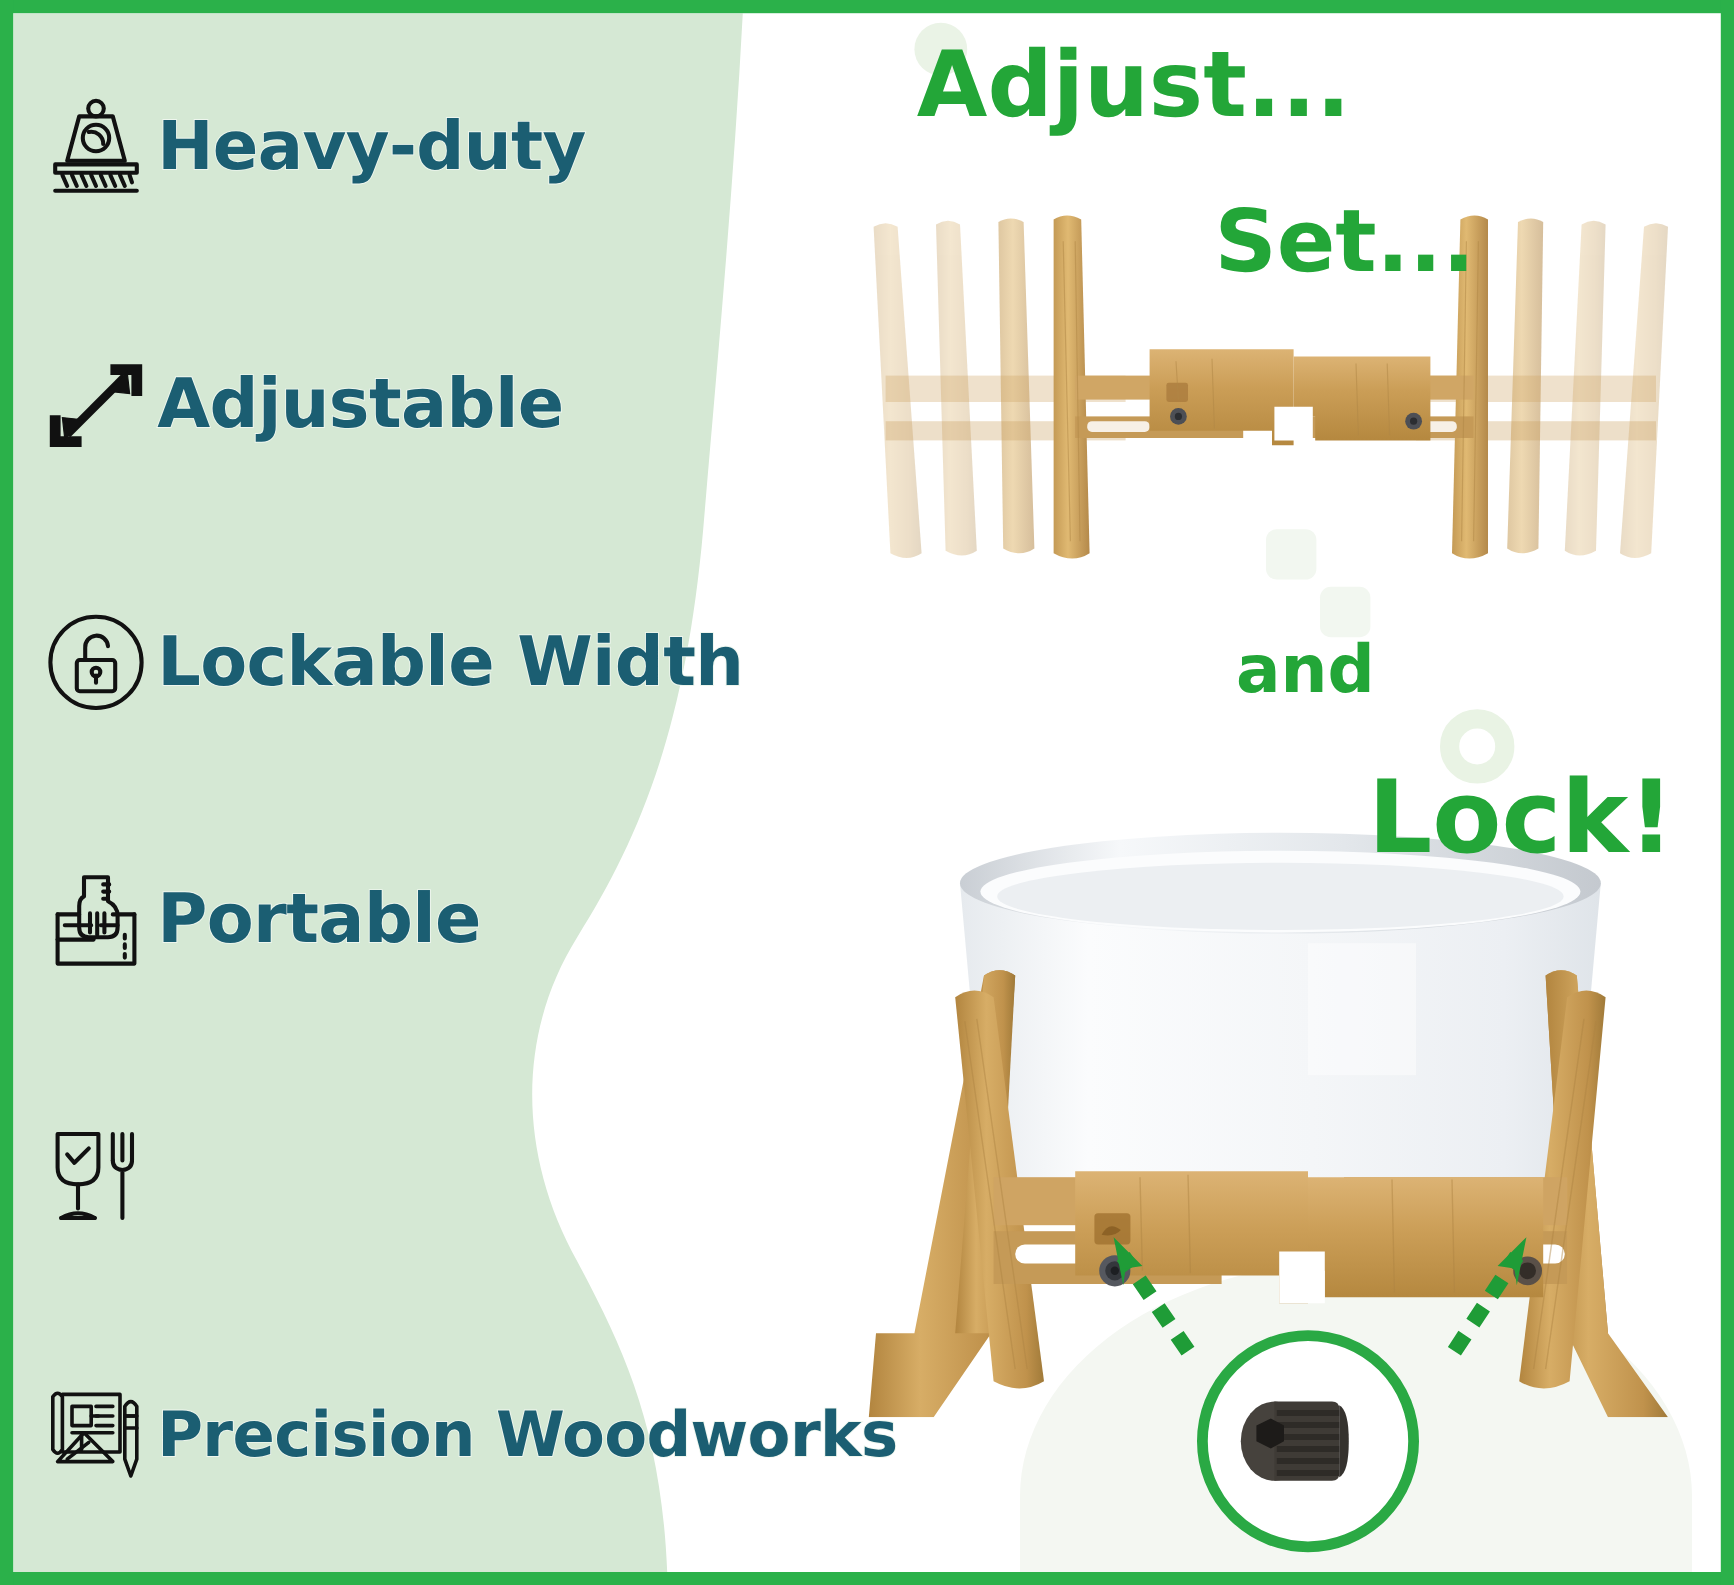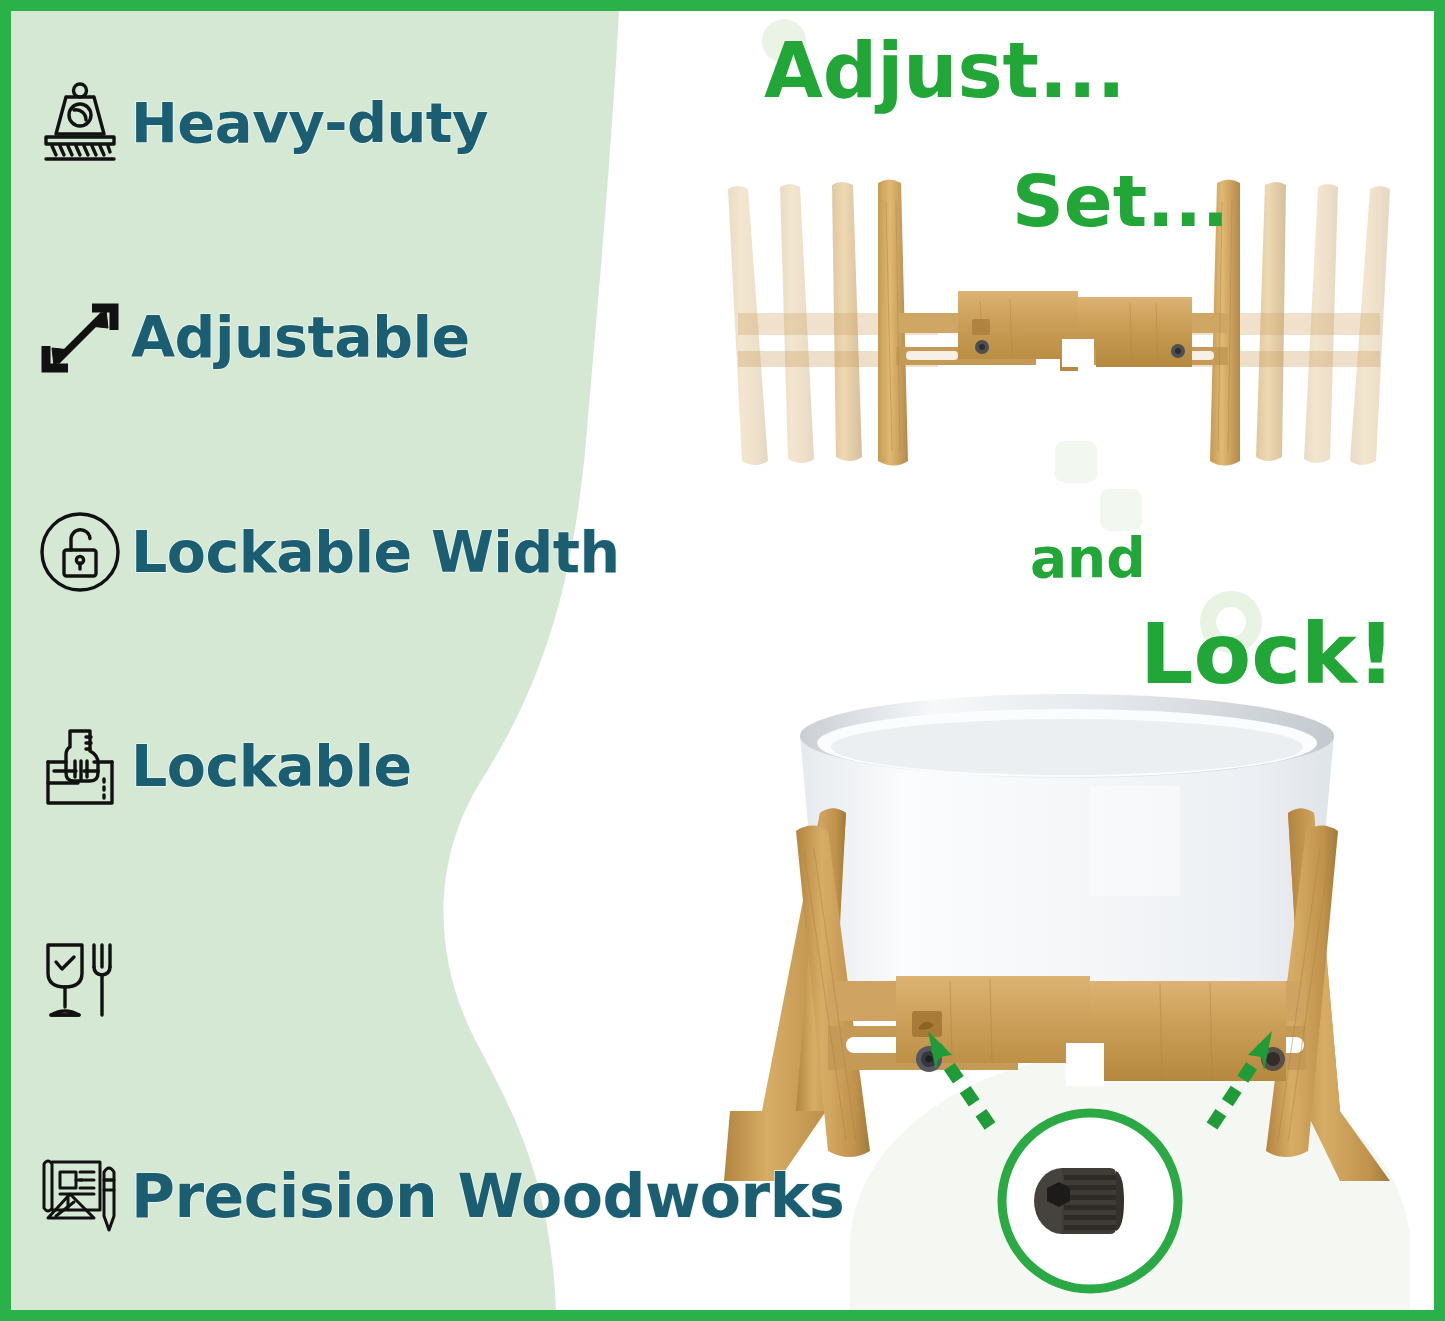--- a/index.html
+++ b/index.html
@@ -61,21 +61,21 @@
     font-family: "DejaVu Sans", sans-serif;
     font-weight: bold;
     font-size: 57px;
     letter-spacing: -0.5px;
     line-height: 1;
     white-space: nowrap;
     -webkit-text-stroke: 1.5px #eef6ee;
     paint-order: stroke fill;
   }
   .feature-row.r1 .feature-label { font-size: 56px; }
-  .feature-row.r7 .feature-label { font-size: 60px; }
+  .feature-row.r7 .feature-label { font-size: 52px; }
 
   
   .product-area {
     position: absolute;
     left: 700px; top: 11px;
     width: 734px; height: 1299px;
     z-index: 8;
   }
 
   
@@ -85,21 +85,21 @@
     font-family: "DejaVu Sans", sans-serif;
     font-weight: bold;
     font-style: normal;
     line-height: 1;
     white-space: nowrap;
     z-index: 22;
   }
   .callout-adjust { left: 42px;  top: 22px;  font-size: 76px; margin-left: 22px; }
   .callout-set    { left: 312px; top: 154px; font-size: 72px; }
   .callout-and    { left: 330px; top: 520px; font-size: 55px; }
-  .callout-lock   { left: 440px; top: 601px; font-size: 84px; }
+  .callout-lock   { left: 440px; top: 628px; font-size: 84px; }
 
   
   .ghost { position:absolute; z-index: 6; }
   .ghost-dot-1 { left: 62px; top: 8px; width: 44px; height: 44px; border-radius: 50%; background: #eaf3e6; }
   .ghost-sq-1  { left: 355px; top: 430px; width: 42px; height: 42px; border-radius: 9px; background: #f2f7f0; }
   .ghost-sq-2  { left: 400px; top: 478px; width: 42px; height: 42px; border-radius: 9px; background: #f2f7f0; }
   .ghost-ring  { left: 500px; top: 580px; width: 62px; height: 62px; border-radius: 50%;
                  border: 16px solid #e9f3e4; }
   .ghost-blob  { left: 150px; top: 1040px; width: 560px; height: 280px; border-radius: 50% 50% 0 0 / 70% 70% 0 0; background: #f4f7f2; }
 
@@ -192,21 +192,21 @@
             <path d="M41 40 V56 M47 40 V58 M53 40 V56"></path>
             <path d="M52 16 h5 M52 22 h5 M52 28 h4"></path>
             <path d="M14 41 H32 M60 41 H78"></path>
             <path d="M14 41 V82 H78 V41"></path>
             <path d="M20 50 h22 M50 50 h14"></path>
             <path d="M14 62 H44"></path>
             <path d="M70 58 v3 M70 66 v3 M70 74 v3"></path>
           </g>
         </svg>
       </div>
-      <div class="feature-label">Lockable</div>
+      <div class="feature-label">Portable</div>
     </div>
 
     <div class="feature-row r5">
       <div class="feature-icon">
         <svg width="92" height="92" viewBox="0 0 92 92">
           <g fill="none" stroke="#111" stroke-width="3.4" stroke-linecap="round" stroke-linejoin="round">
             <path d="M14 10 H48 V38 q0 14 -17 14 q-17 0 -17 -14 Z"></path>
             <path d="M31 52 V72"></path>
             <path d="M17 80 q14 -8 28 0 Z"></path>
             <path d="M17 80 H45"></path>

